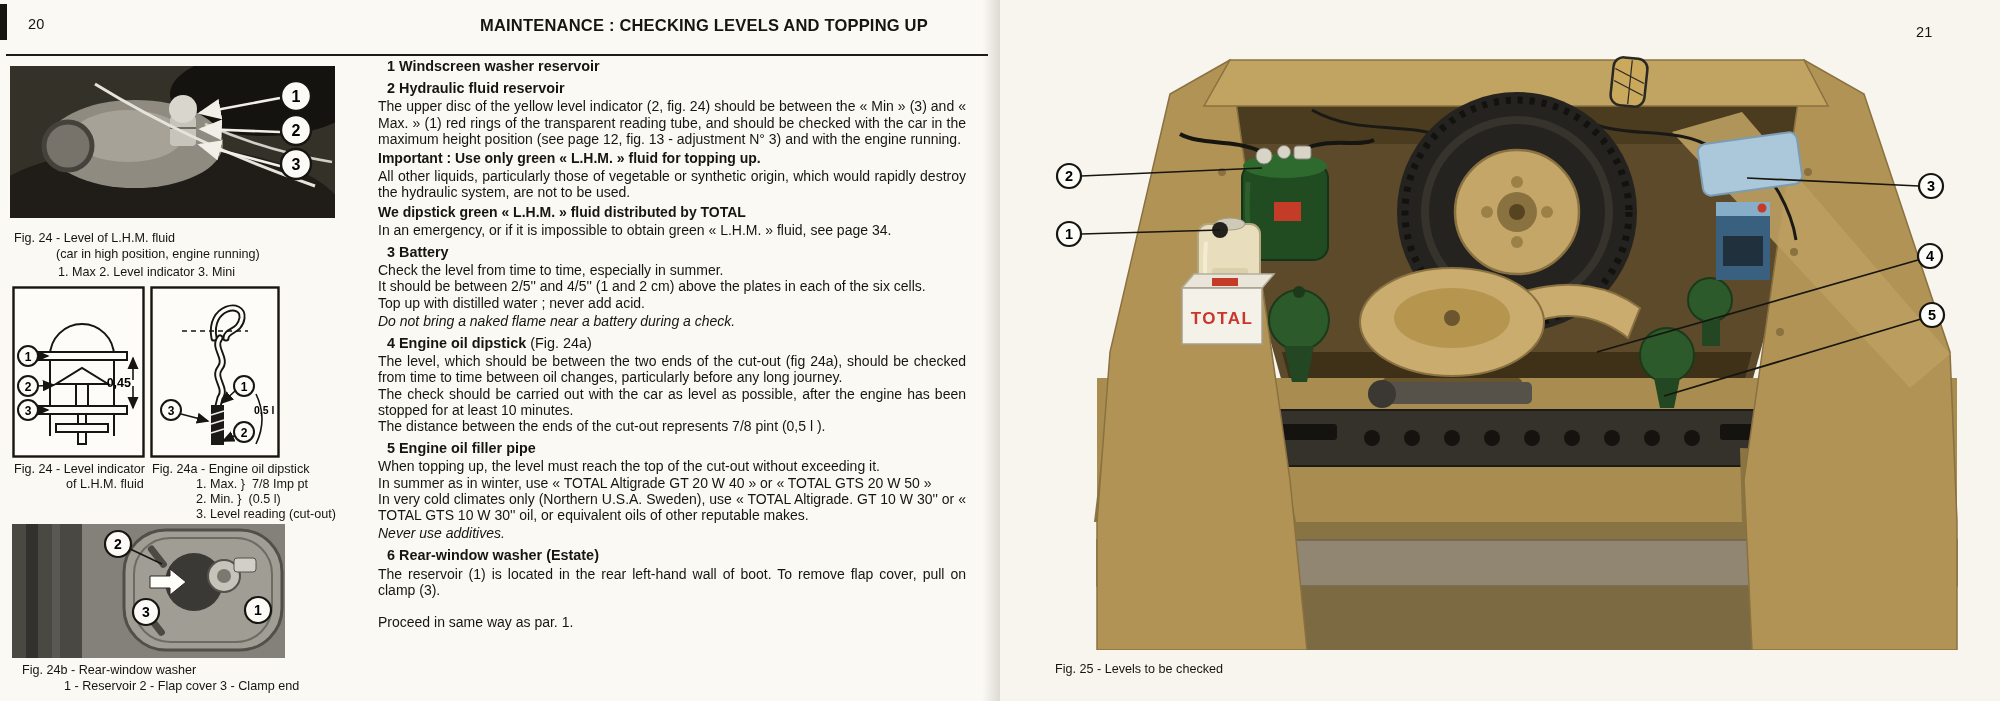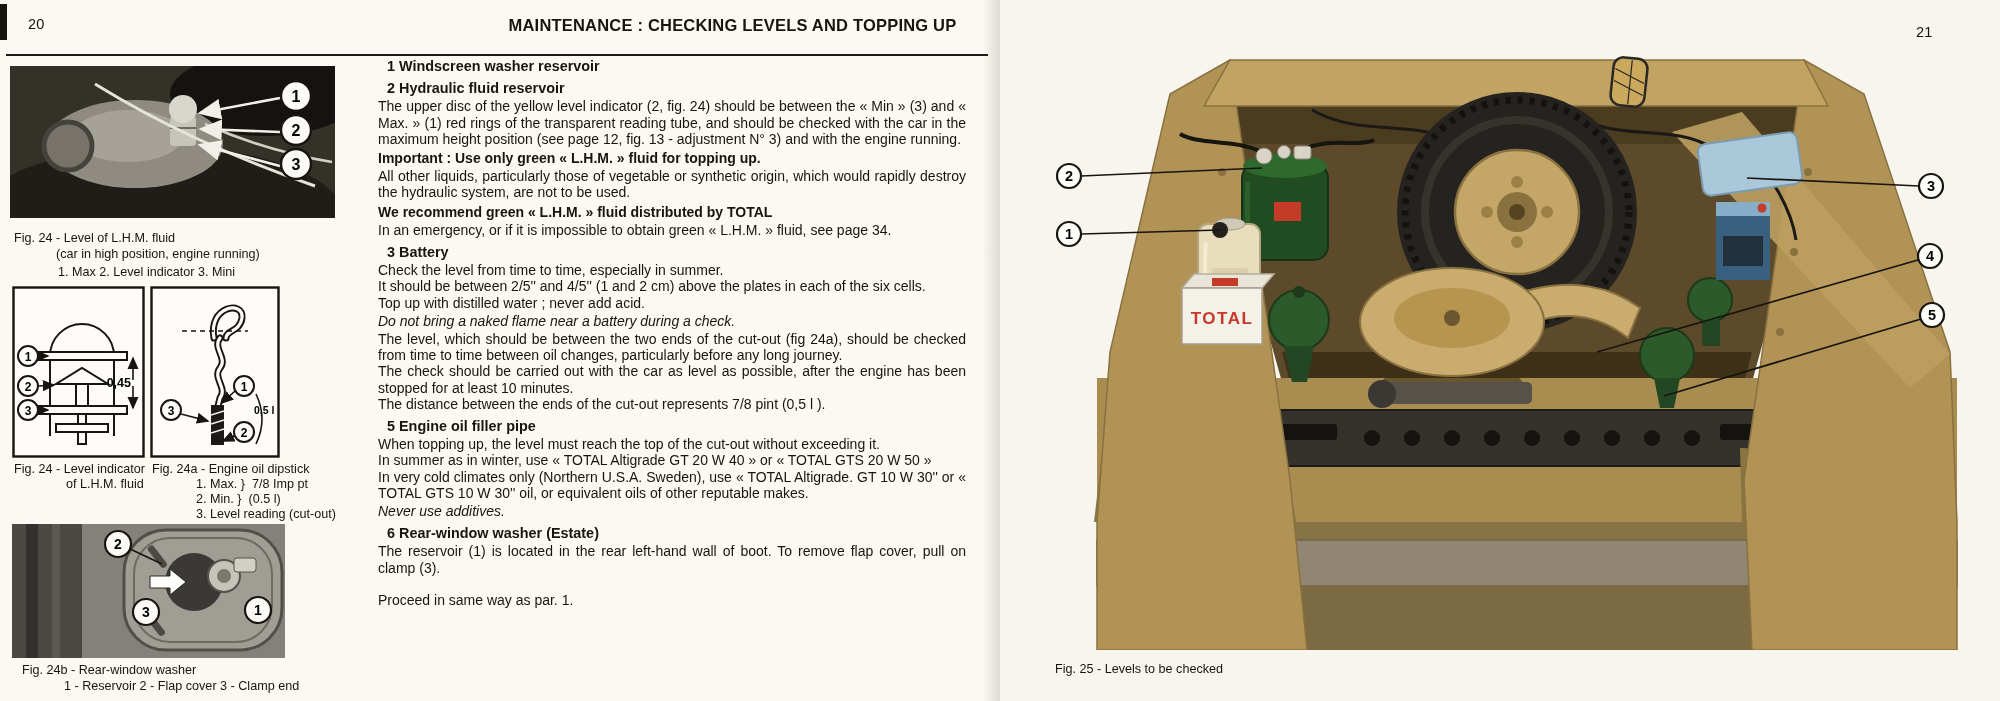--- a/index.html
+++ b/index.html
@@ -5,21 +5,21 @@
   html,body{margin:0;padding:0;background:#e9e7e2;}
   .stage{position:relative;width:2000px;height:701px;overflow:hidden;
          font-family:"Liberation Sans","DejaVu Sans",sans-serif;color:#17150f;}
   .page{position:absolute;top:0;height:701px;}
   .page-left{left:0;width:1000px;background:#fbf9f4;}
   .page-right{left:1000px;width:1096px;background:#f8f5ee;}
   .gutter{position:absolute;left:982px;top:0;width:40px;height:701px;pointer-events:none;
           background:linear-gradient(90deg,rgba(60,50,30,0) 0%,rgba(60,50,30,.14) 42%,rgba(60,50,30,.20) 55%,rgba(60,50,30,0) 100%);}
   .abs{position:absolute;}
   .pageno{position:absolute;font-size:14.5px;letter-spacing:.3px;}
-  .title{position:absolute;left:480px;top:16px;width:505px;text-align:center;
+  .title{position:absolute;left:480px;top:16px;width:505px;text-align:left;
          font-size:16.5px;font-weight:bold;letter-spacing:.2px;white-space:nowrap;}
   .rule{position:absolute;left:6px;top:54px;width:982px;height:2px;background:#1d1b17;}
   .scan-mark{position:absolute;left:0;top:4px;width:7px;height:36px;background:#17150f;}
 
   .cap{position:absolute;font-size:12.6px;line-height:15.5px;white-space:nowrap;}
   .pre{white-space:pre;}
 
   .textcol{position:absolute;left:378px;top:58px;width:588px;font-size:14px;line-height:16.2px;}
   .textcol .h{font-weight:bold;font-size:14.4px;margin:6px 9px 2px;white-space:nowrap;}
   .textcol .h.first{margin-top:0;}
@@ -214,29 +214,30 @@
     <div class="cap" style="left:22px;top:663px">Fig. 24b - Rear-window washer</div>
     <div class="cap" style="left:64px;top:679px">1 - Reservoir   2 - Flap cover   3 - Clamp end</div>
 
     <div class="textcol">
       <div class="h first">1 Windscreen washer reservoir</div>
 
       <div class="h">2 Hydraulic fluid reservoir</div>
       <p class="jus">The upper disc of the yellow level indicator (2, fig. 24) should be between the « Min » (3) and « Max. » (1) red rings of the transparent reading tube, and should be checked with the car in the maximum height position (see page 12, fig. 13 - adjustment N° 3) and with the engine running.</p>
       <div class="boldline">Important : Use only green « L.H.M. » fluid for topping up.</div>
       <p class="jus">All other liquids, particularly those of vegetable or synthetic origin, which would rapidly destroy the hydraulic system, are not to be used.</p>
-      <div class="boldline">We recommend green « L.H.M. » fluid distributed by TOTAL</div>
+      <div class="boldline">We dipstick green « L.H.M. » fluid distributed by TOTAL</div>
       <p class="nw">In an emergency, or if it is impossible to obtain green « L.H.M. » fluid, see page 34.</p>
 
       <div class="h">3 Battery</div>
       <div class="lines">Check the level from time to time, especially in summer.
 It should be between 2/5'' and 4/5'' (1 and 2 cm) above the plates in each of the six cells.
 Top up with distilled water ; never add acid.</div>
       <div class="it">Do not bring a naked flame near a battery during a check.</div>
 
+      <div class="h"><span>4 Engine oil dipstick</span><span class="hn"> (Fig. 24a)</span></div>
       <p class="jus" style="margin-bottom:0">The level, which should be between the two ends of the cut-out (fig 24a), should be checked from time to time between oil changes, particularly before any long journey.</p>
       <p class="jus" style="margin-bottom:0">The check should be carried out with the car as level as possible, after the engine has been stopped for at least 10 minutes.</p>
       <p class="nw">The distance between the ends of the cut-out represents 7/8 pint (0,5 l ).</p>
 
       <div class="h">5 Engine oil filler pipe</div>
       <p class="nw" style="margin-bottom:0">When topping up, the level must reach the top of the cut-out without exceeding it.</p>
       <p class="nw" style="margin-bottom:0">In summer as in winter, use « TOTAL Altigrade GT 20 W 40 » or « TOTAL GTS 20 W 50 »</p>
       <p class="jus">In very cold climates only (Northern U.S.A. Sweden), use « TOTAL Altigrade. GT 10 W 30'' or « TOTAL GTS 10 W 30'' oil, or equivalent oils of other reputable makes.</p>
       <div class="it">Never use additives.</div>
 

